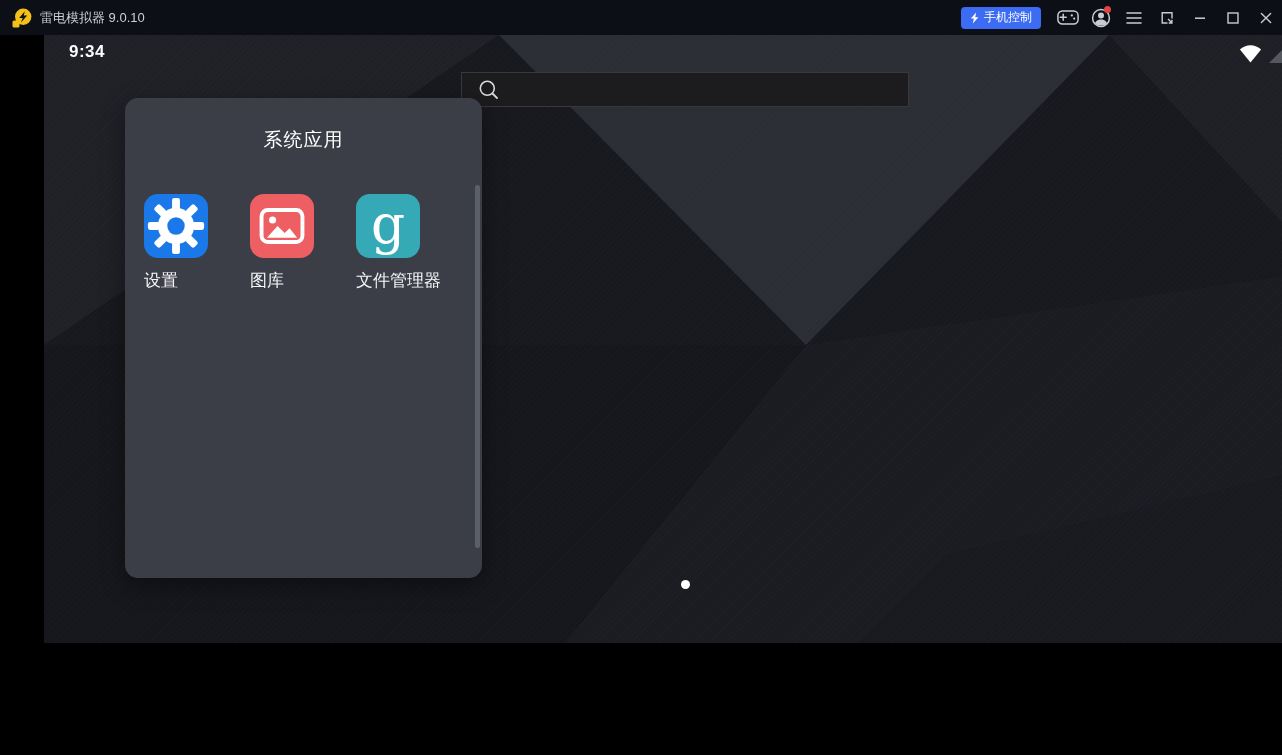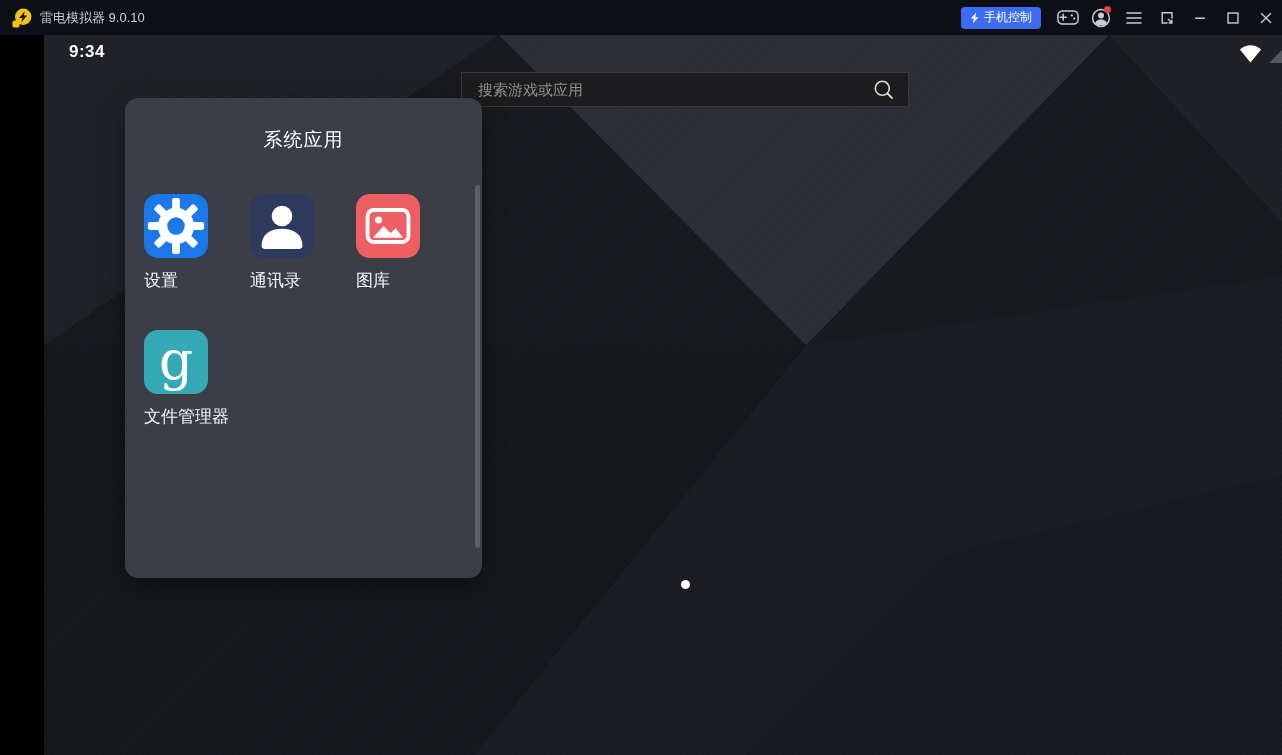--- a/index.html
+++ b/index.html
@@ -1,18 +1,18 @@
 <!DOCTYPE html>
 <html><head>
 <meta charset="utf-8">
 <style>
   * { margin:0; padding:0; box-sizing:border-box; }
   html,body { width:1282px; height:755px; overflow:hidden; background:#000;
               font-family:"Liberation Sans", sans-serif; }
-  .window { width:1282px; height:755px; display:flex; flex-direction:column; }
+  .window { width:1282px; height:643px; display:flex; flex-direction:column; }
 
   
   .titlebar { height:35px; flex:0 0 35px; background:#0c0f15; display:flex;
               align-items:center; padding-left:12px; user-select:none; }
   .tb-title { margin-left:8px; font-size:13px; color:#ccd0d6; }
   .tb-right { margin-left:auto; display:flex; align-items:center; height:100%; }
   .phone-btn { height:22px; padding:0 9px; border-radius:4px; color:#fff; font-size:12px;
                display:flex; align-items:center; gap:5px; margin-right:10px; cursor:pointer; }
   .tb-icon-btn { width:33px; height:35px; display:flex; align-items:center;
                  justify-content:center; position:relative; cursor:pointer; }
@@ -163,21 +163,20 @@
       <span style="display:flex">
         <svg width="13" height="21" viewBox="0 0 13 21">
           <rect x="4" y="0.5" width="5" height="3" rx="1" fill="#e9eaec"></rect>
           <rect x="0.8" y="2.5" width="11.4" height="18" rx="2" fill="#e9eaec"></rect>
           <path d="M7.6,6 L4.2,12.2 H6.2 L5.6,17 L9,10.8 H7 Z" fill="#22252b"></path>
         </svg>
       </span>
     </div>
 
     <div class="search">
-      <input type="text" placeholder="搜索游戏或应用" style="">
       <span style="display:flex;cursor:pointer">
         <svg width="22" height="22" viewBox="0 0 22 22">
           <circle cx="9.3" cy="9.3" r="7" fill="none" stroke="#d9dadb" stroke-width="1.6"></circle>
           <path d="M14.5,14.5 L19,19" stroke="#d9dadb" stroke-width="1.8" stroke-linecap="round"></path>
         </svg>
       </span>
     </div>
 
     <div class="folder">
       <div class="folder-title">系统应用</div>
@@ -199,29 +198,20 @@
                 <circle cx="18" cy="18" r="10.2"></circle>
               </g>
               <circle cx="18" cy="18" r="4.9" fill="#1a78e9"></circle>
             </svg>
           </div>
           <div class="app-label">设置</div>
         </div>
 
 
 
-        <div class="app-cell">
-          <div class="app-icon" style="background-color: rgb(46, 58, 92);">
-            <svg width="64" height="64" viewBox="0 0 36 36">
-              <circle cx="18" cy="12.4" r="5.8" fill="#fff"></circle>
-              <path d="M6.5,29.3 C6.5,22.6 11.5,19.6 18,19.6 C24.5,19.6 29.5,22.6 29.5,29.3 C29.5,30.2 28.8,30.9 27.9,30.9 H8.1 C7.2,30.9 6.5,30.2 6.5,29.3 Z" fill="#fff"></path>
-            </svg>
-          </div>
-          <div class="app-label">通讯录</div>
-        </div>
 
 
         <div class="app-cell">
           <div class="app-icon" style="background-color: rgb(238, 95, 99);">
             <svg width="64" height="64" viewBox="0 0 36 36">
               <rect x="6.5" y="9" width="23" height="18" rx="3.5" fill="none" stroke="#fff" stroke-width="2.2"></rect>
               <circle cx="12.7" cy="14.6" r="2" fill="#fff"></circle>
               <path d="M9.5,24.6 L15.5,18 L19.5,22 L22.3,19.2 L26.5,24.6 Z" fill="#fff"></path>
             </svg>
           </div>

